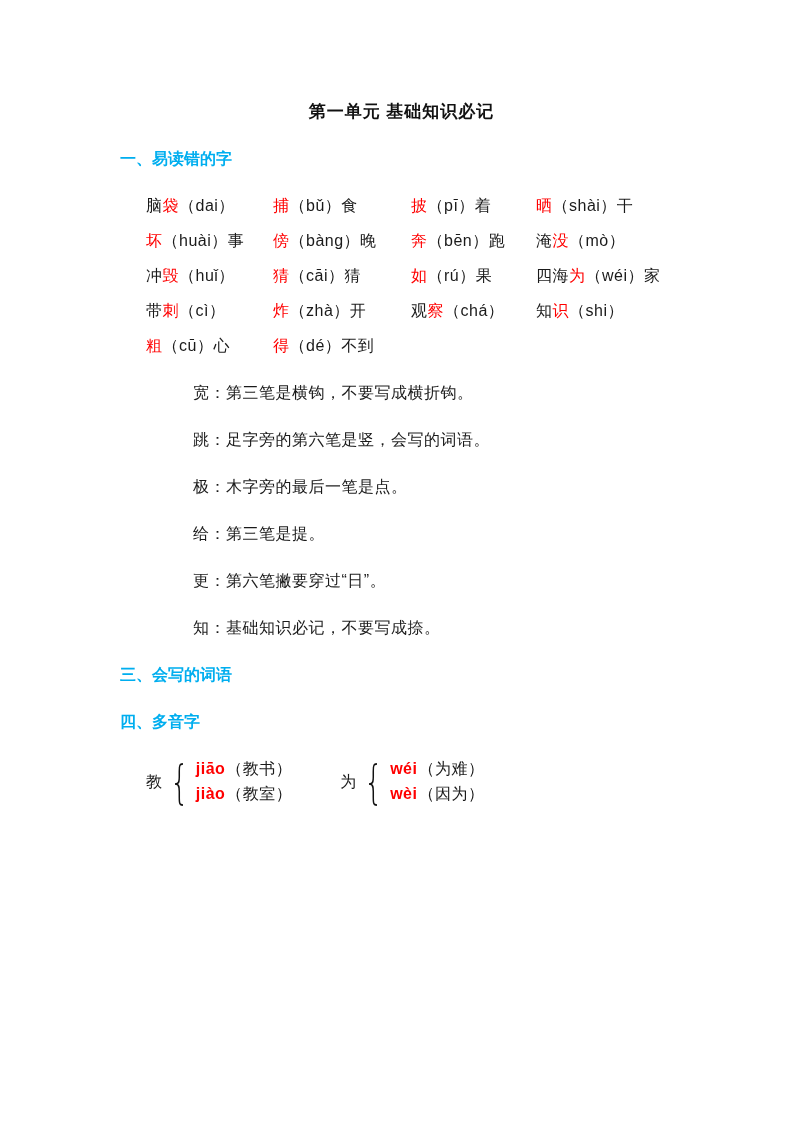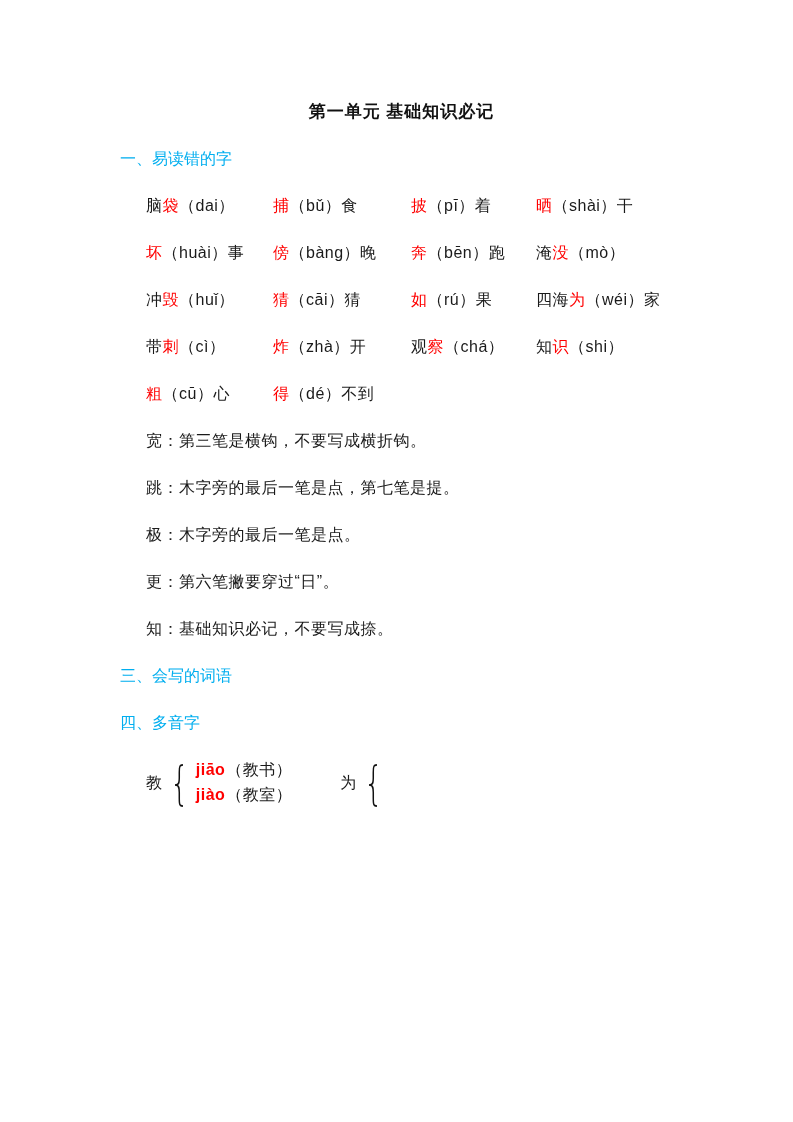--- a/index.html
+++ b/index.html
@@ -8,28 +8,28 @@
     width:793px; min-height:1122px; margin:0 auto;
     font-family:"Liberation Sans","DejaVu Sans",sans-serif;
     color:#1a1a1a;
   }
   .page { width:793px; min-height:1122px; padding:100px 110px 60px 120px; background:#fff; }
   .doc-title {
     text-align:center; font-size:17px; font-weight:bold;
     letter-spacing:1px; margin-bottom:12px; color:#111;
   }
   .section-heading {
-    color:var(--blue,#00AEEF); font-weight:normal; font-size:16px;
+    color:var(--blue,#00AEEF); font-weight:bold; font-size:16px;
     margin:26px 0;
   }
   .body-indent { padding-left:26px; }
-  .doc-line { font-size:16px; margin-bottom:26px; letter-spacing:0.5px; }
+  .doc-line { font-size:16px; margin-bottom:26px; letter-spacing:0.5px;margin-left:47px; }
   .word-grid {
     display:grid; grid-template-columns:127px 138px 125px 1fr;
-    row-gap:26px; font-size:16px; margin-bottom:26px; letter-spacing:0.5px;
+    row-gap:14px; font-size:16px; margin-bottom:26px; letter-spacing:0.5px;
   }
   .word-entry { white-space:nowrap; }
   .red { color:var(--red,#FF0000); }
   .poly-row { display:flex; gap:48px; font-size:16px; margin-top:2px; }
   .poly-group { display:flex; align-items:center; }
   .poly-char { letter-spacing:0.5px; }
   .poly-brace {
     font-size:46px; font-weight:300; line-height:1;
     transform:scaleX(0.65); display:inline-block; margin:0 0 0 2px;
     font-family:"DejaVu Sans",sans-serif; color:#111;
@@ -64,22 +64,23 @@
         <div class="word-entry"><span class="red">炸</span><span>（zhà）开</span></div>
         <div class="word-entry"><span>观</span><span class="red">察</span><span>（chá）</span></div>
         <div class="word-entry"><span>知</span><span class="red">识</span><span>（shi）</span></div>
         <div class="word-entry"><span class="red">粗</span><span>（cū）心</span></div>
         <div class="word-entry"><span class="red">得</span><span>（dé）不到</span></div>
       </div>
   </div>
 
   <div class="body-indent">
     <div class="doc-line">宽：第三笔是横钩，不要写成横折钩。</div>
-    <div class="doc-line">跳：木字旁的最后一笔是点，第七笔是提。</div>
+    <div class="doc-line">跳：足字旁的第六笔是竖，会写的词语。</div>
     <div class="doc-line">极：木字旁的最后一笔是点。</div>
+    <div class="doc-line">给：第三笔是提。</div>
     <div class="doc-line">更：第六笔撇要穿过“日”。</div>
     <div class="doc-line">知：基础知识必记，不要写成捺。</div>
   </div>
 
   <h2 class="section-heading">三、会写的词语</h2>
 
   <h2 class="section-heading">四、多音字</h2>
   <div class="body-indent">
     <div class="poly-row">
 
@@ -92,18 +93,26 @@
           </div>
           <div class="poly-line">
             <span class="poly-pinyin">jiào</span><span>（教室）</span>
           </div>
         </div>
       </div>
 
       <div class="poly-group">
         <span class="poly-char">为</span>
         <span class="poly-brace">{</span>
+        <div class="poly-lines">
+          <div class="poly-line">
+            <span class="poly-pinyin">wéi</span><span>（为难）</span>
+          </div>
+          <div class="poly-line">
+            <span class="poly-pinyin">wèi</span><span>（因为）</span>
+          </div>
+        </div>
       </div>
 
     </div>
   </div>
 
 </div>
 
 </body></html>

